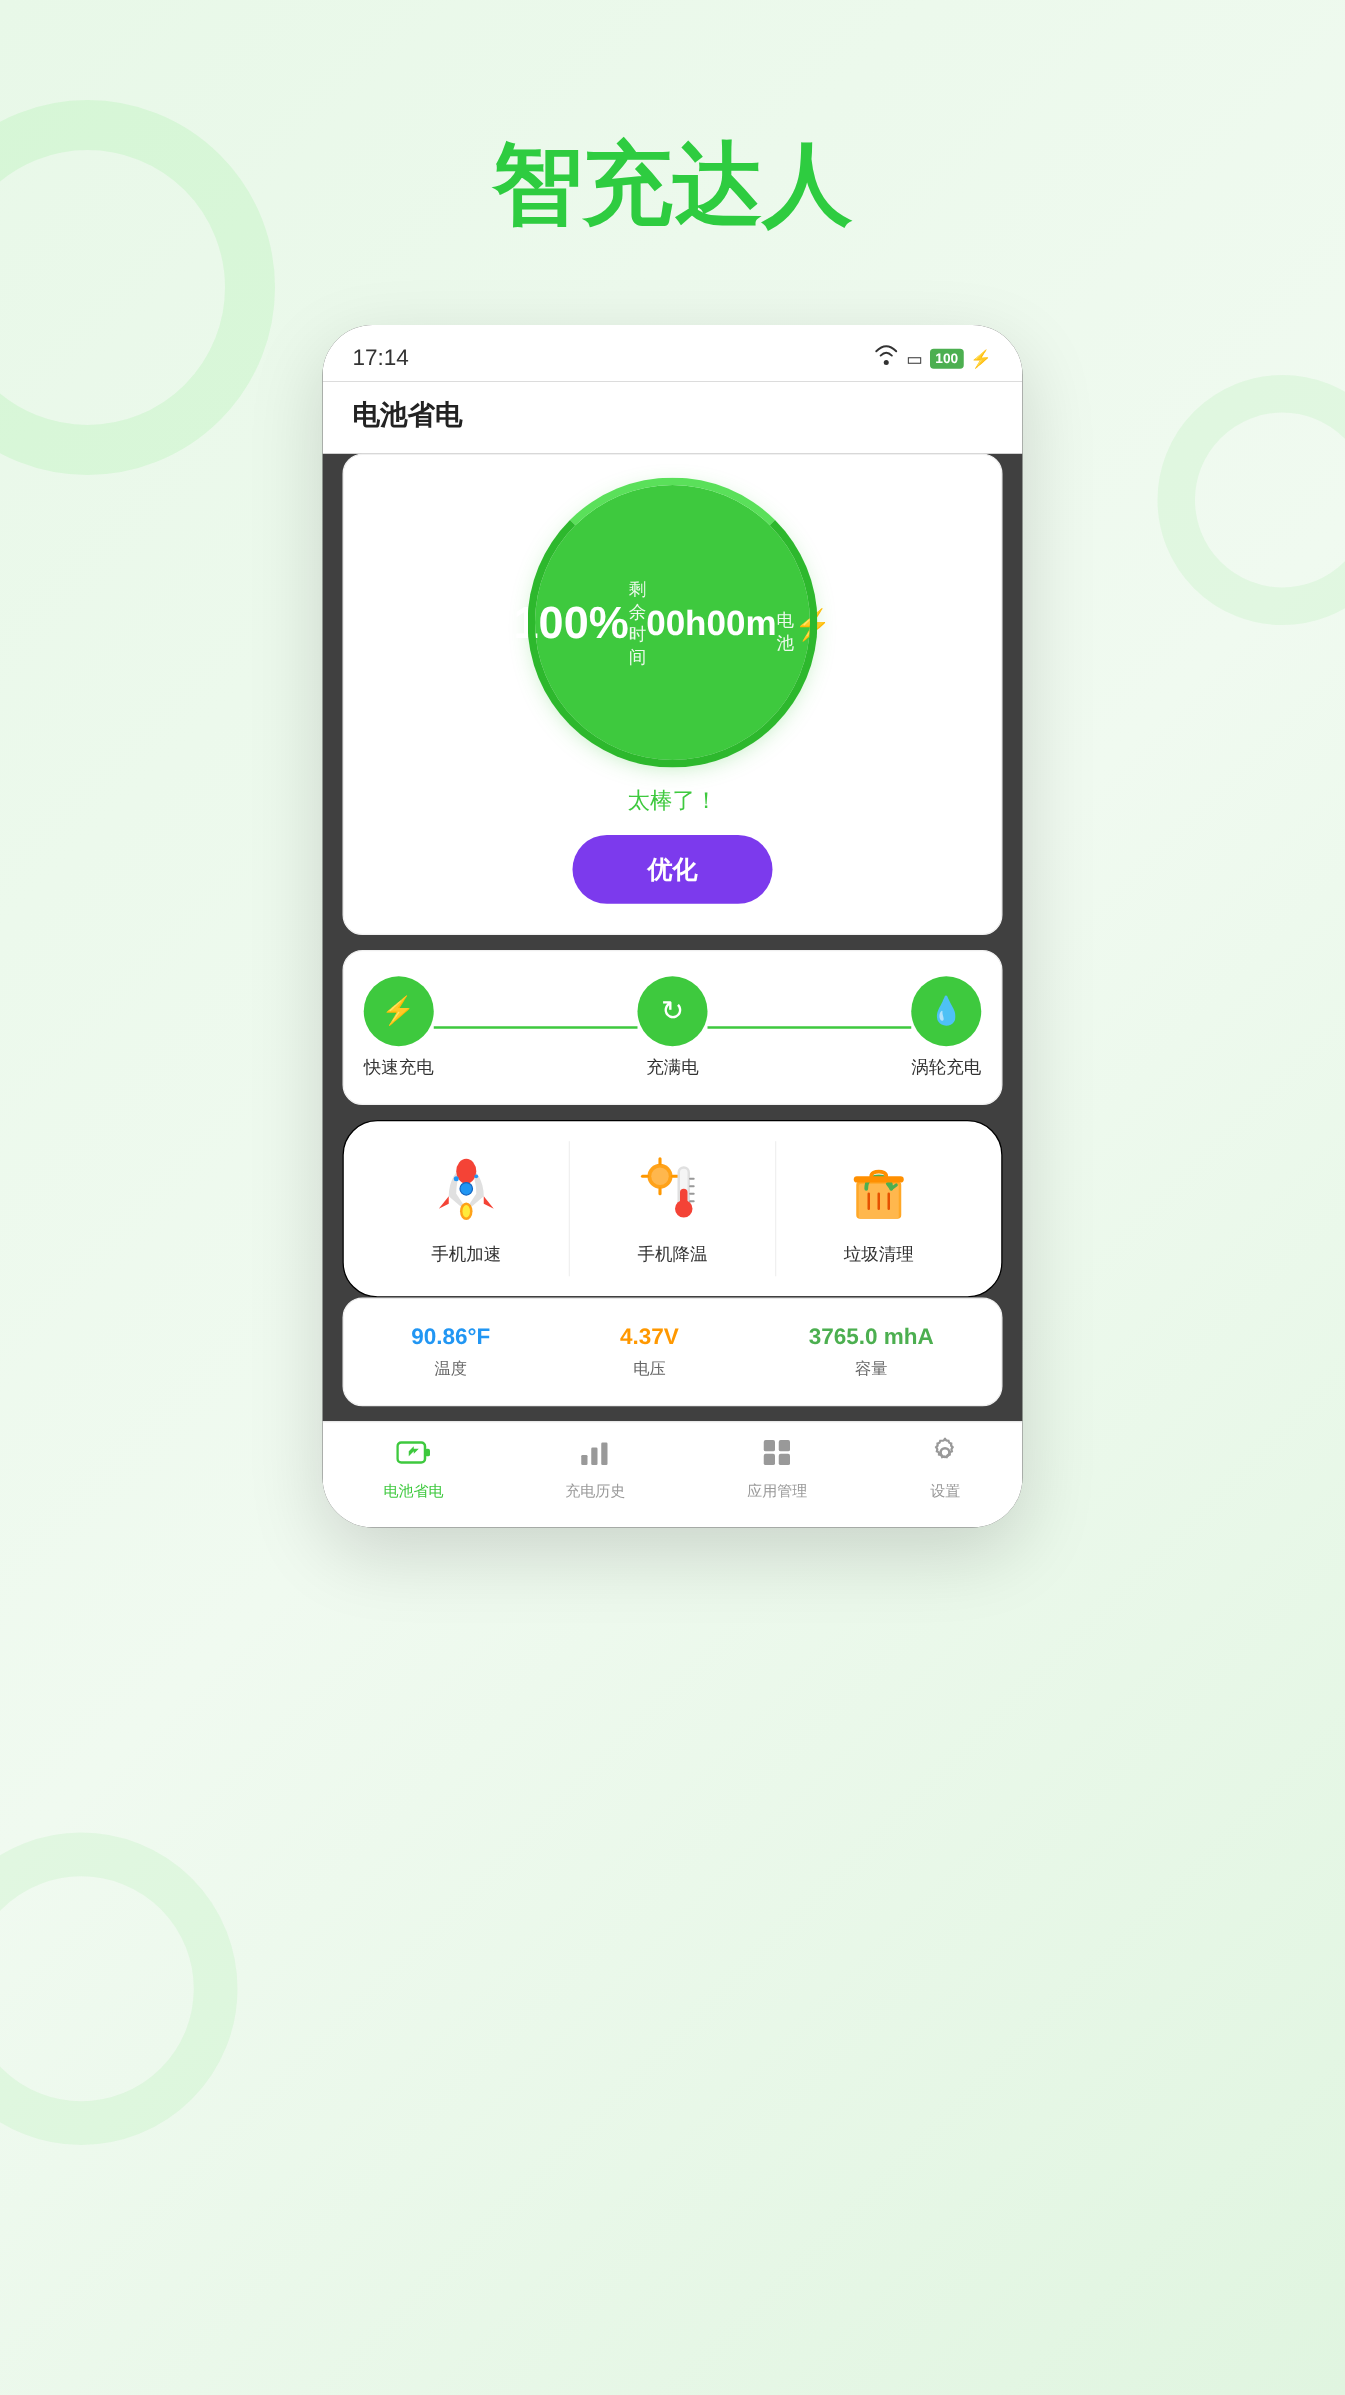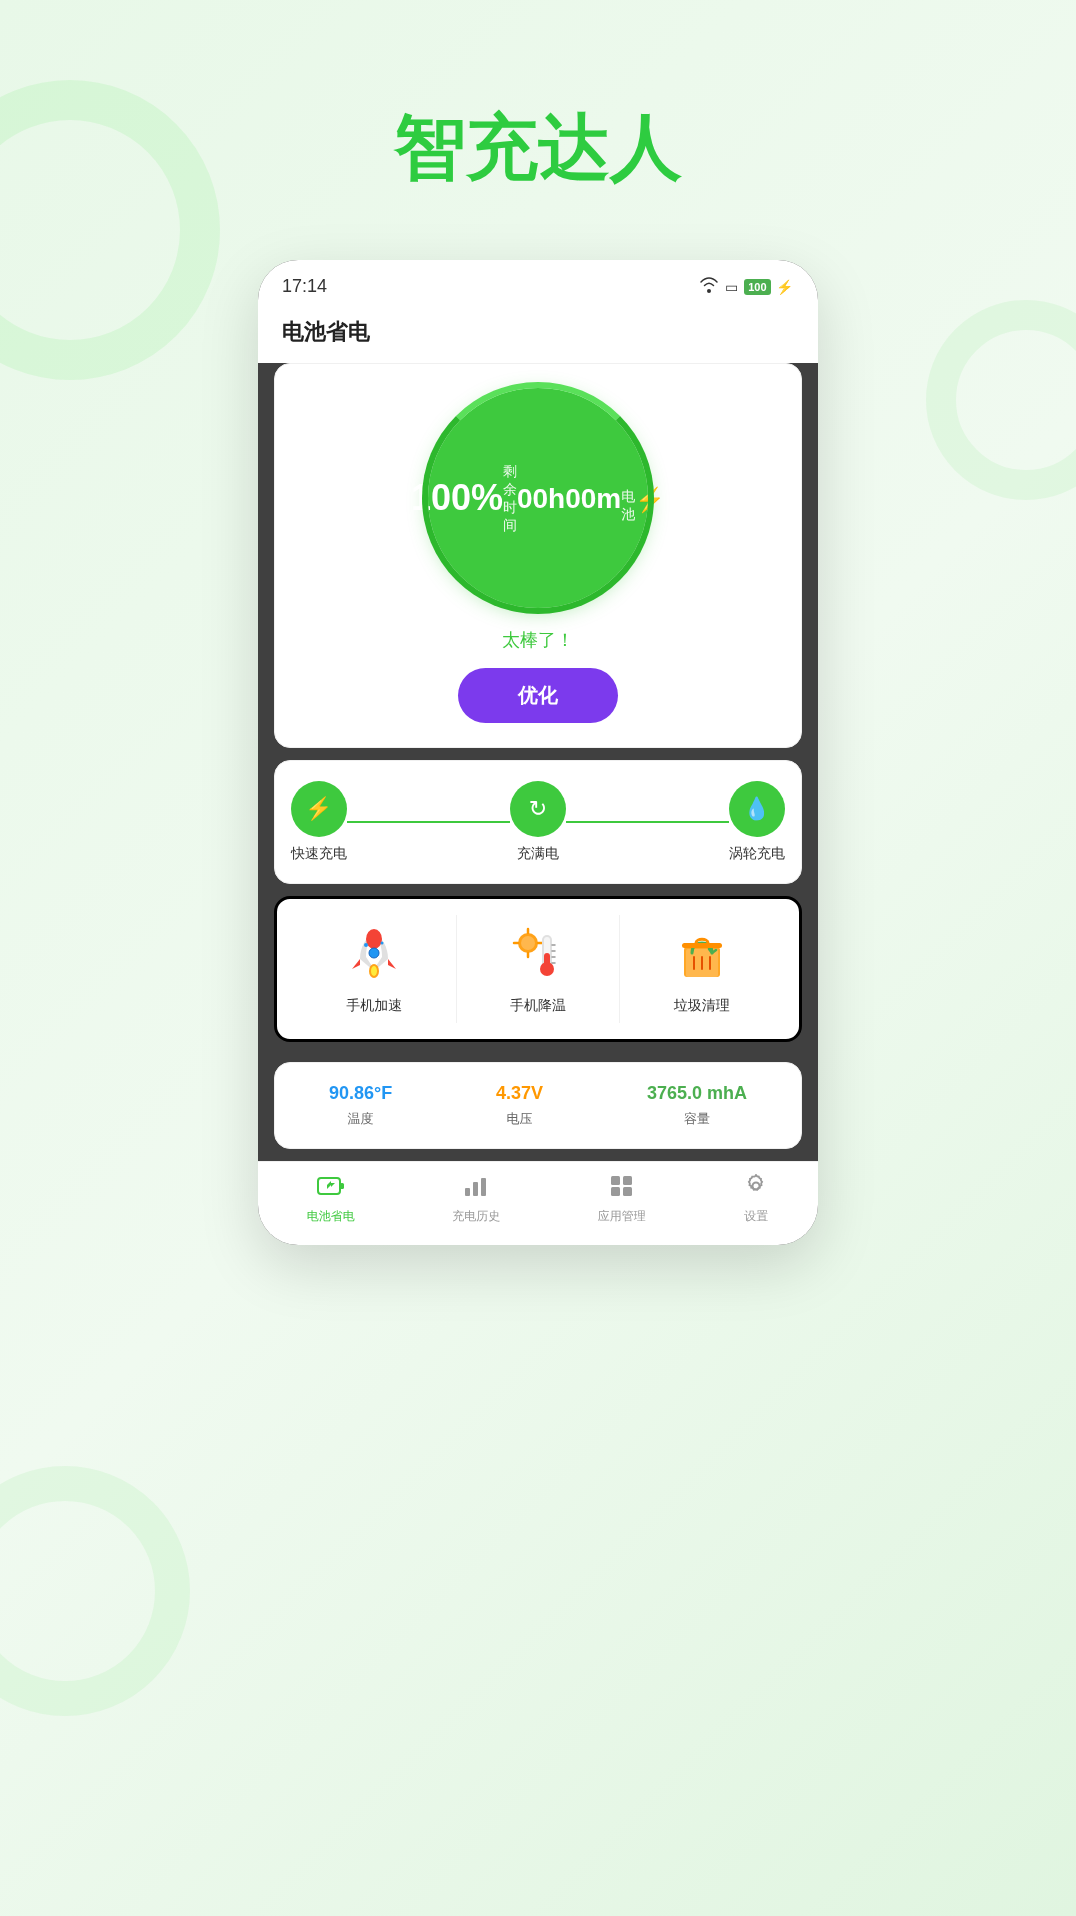--- a/index.html
+++ b/index.html
@@ -200,24 +200,24 @@
       justify-content: center;
     }
     .mode-icon { font-size: 22px; color: #fff; }
     .mode-label { font-size: 14px; color: #333; }
     .mode-line {
       flex: 1;
       height: 2px;
       background: #3ec93e;
     }
     .tools-card {
-      margin: 0 16px 20px;
-      background: #fff;
-      border-radius: 16px;
-      border: 3px solid #000000;
+      margin: 0 16px 0;
+      background: #fff;
+      border-radius: 28px;
+      border: 1px solid #000000;
       padding: 16px;
       display: flex;
       gap: 0;
     }
     .tool-item {
       flex: 1;
       display: flex;
       flex-direction: column;
       align-items: center;
       gap: 10px;

